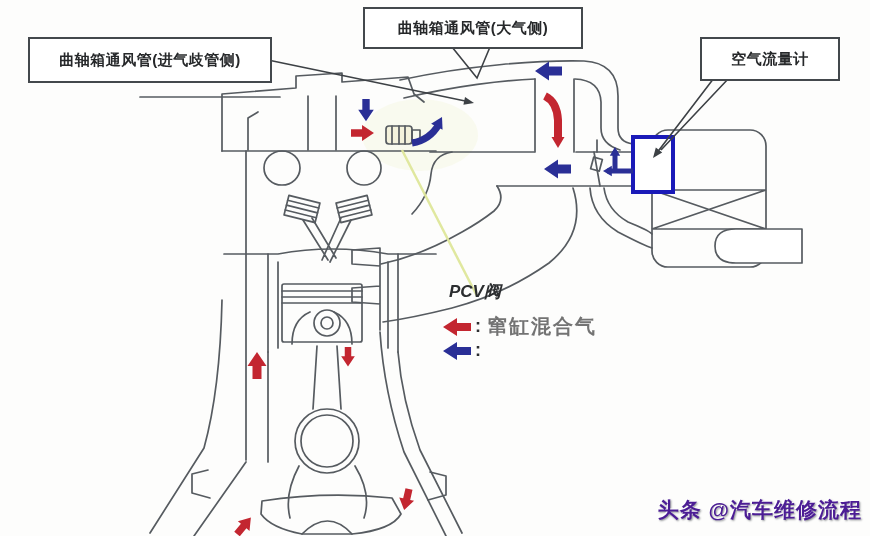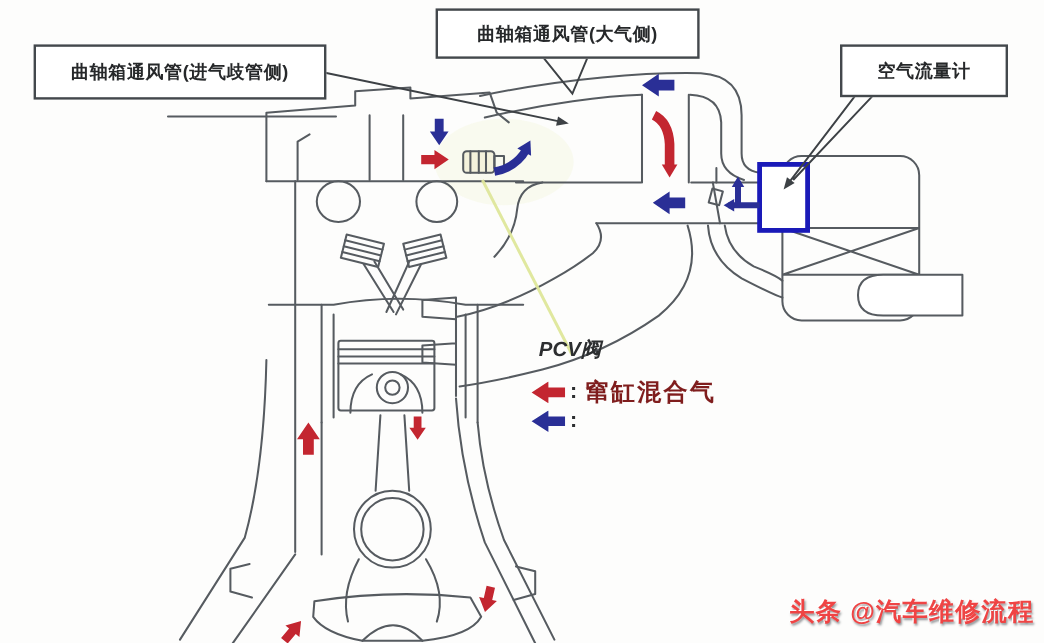--- a/index.html
+++ b/index.html
@@ -17,24 +17,24 @@
   .callout{position:absolute;display:flex;align-items:center;justify-content:center;
            border:2px solid #43484c;background:#ffffff;color:#26282a;
            font-size:15px;font-weight:600;letter-spacing:.5px;white-space:nowrap;z-index:3;}
   #cb1{left:28px;top:37px;width:240px;height:42px;}
   #cb2{left:363px;top:7px;width:216px;height:38px;}
   #cb3{left:700px;top:37px;width:136px;height:40px;}
   #pcv-label{position:absolute;left:449px;top:280px;font-size:17px;font-weight:600;color:#2c2e30;z-index:3;font-style:italic;}
   .legend{position:absolute;left:441px;z-index:3;display:flex;align-items:center;gap:6px;}
   #legend-blowby{top:313px;}
   #legend-fresh{top:340px;}
-  .legend .txt{font-size:20px;font-weight:600;color:#7f1d1d;letter-spacing:2px;}
+  .legend .txt{font-size:20px;font-weight:600;color:#737373;letter-spacing:2px;}
   .legend .colon{font-size:18px;font-weight:700;color:#2c2e30;margin-left:-2px;}
   #watermark{position:absolute;right:8px;top:496px;font-size:21px;font-weight:700;
-             color:#ef4444;letter-spacing:1px;z-index:3;
+             color:#4c1d95;letter-spacing:1px;z-index:3;
              text-shadow:-1px -1px 0 #ffffff,1px 1px 2px #8a8d90;}
 </style>
 </head>
 <body>
 
 <div id="stage">
 
   <svg id="art" width="870" height="536" viewBox="0 0 870 536">
     <defs>
       <path id="ba" d="M0,-4.5 L13,-4.5 L13,-9.5 L27,0 L13,9.5 L13,4.5 L0,4.5 Z"></path>

